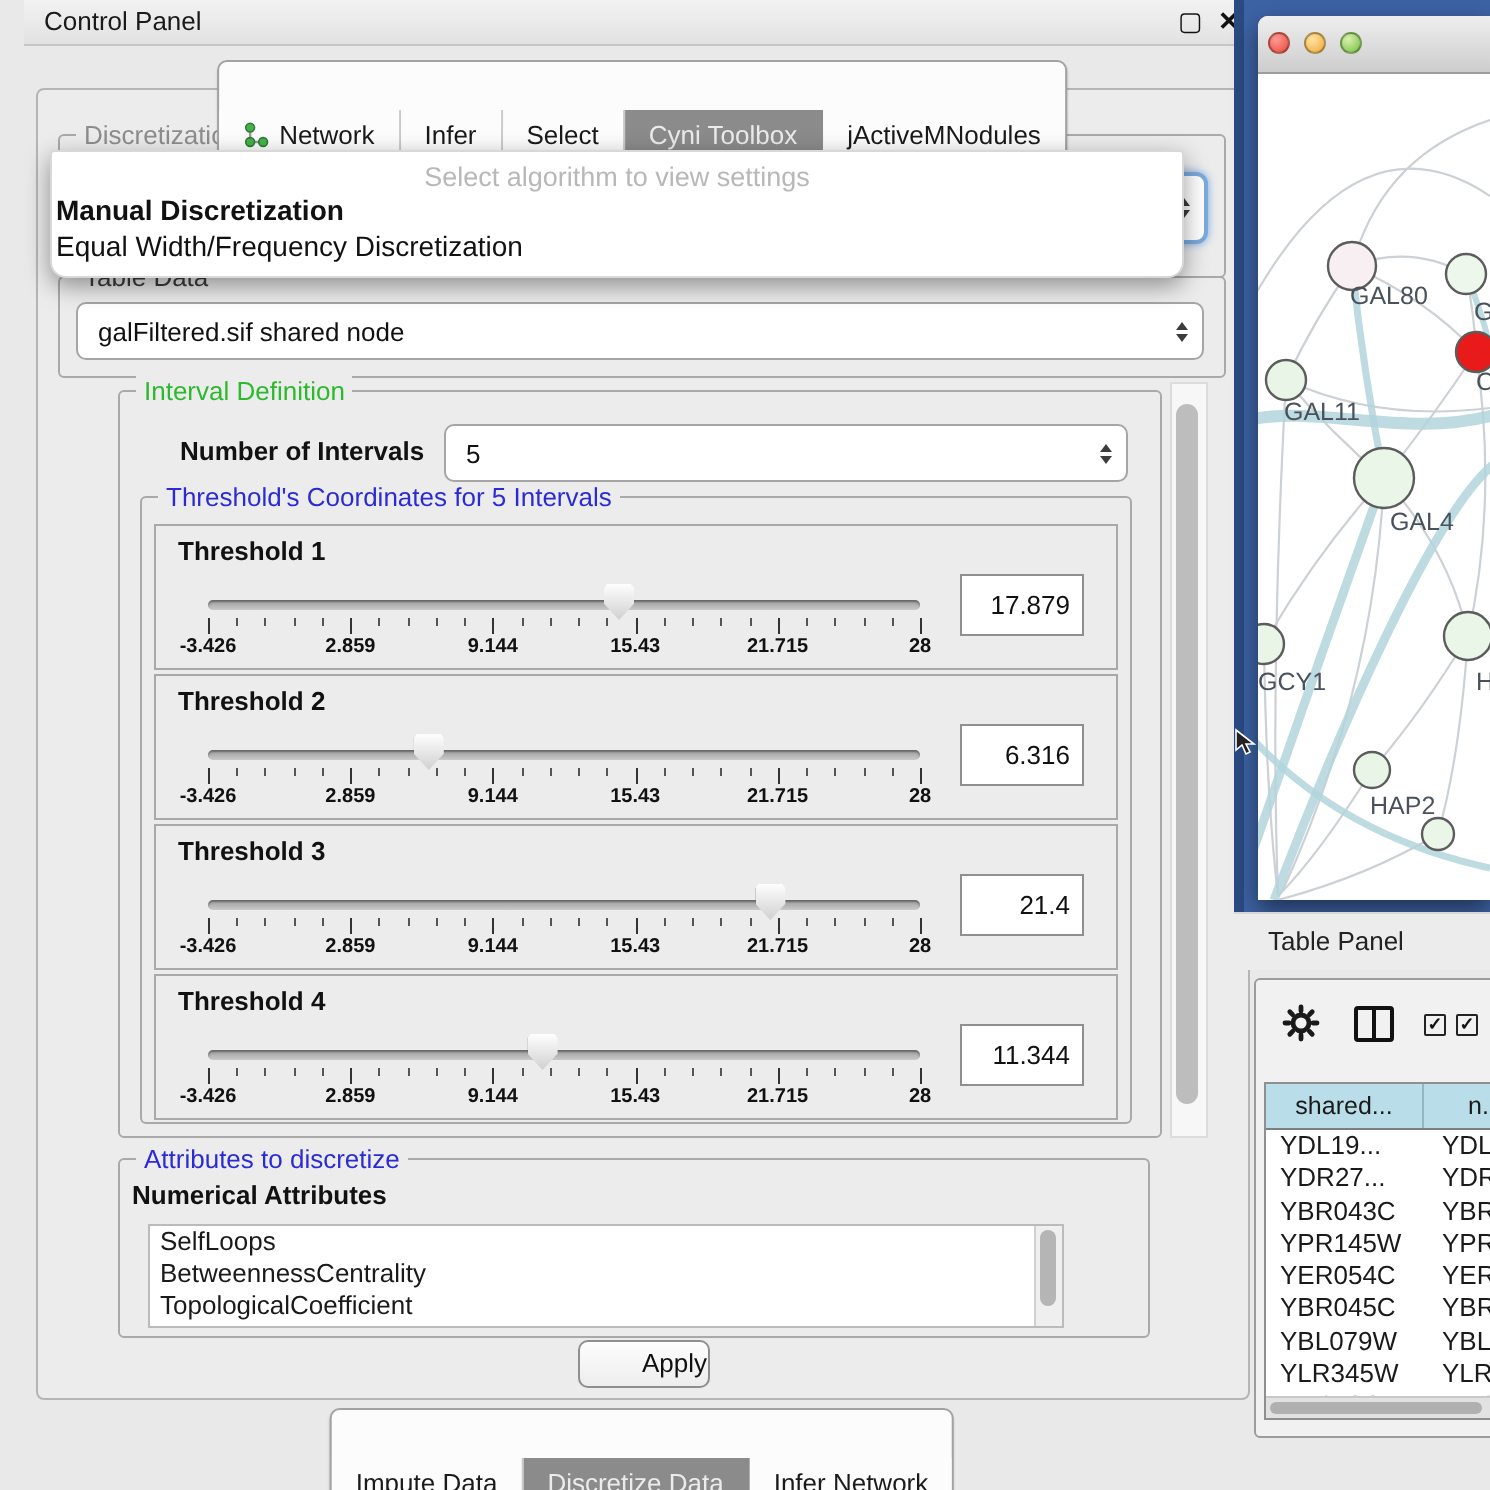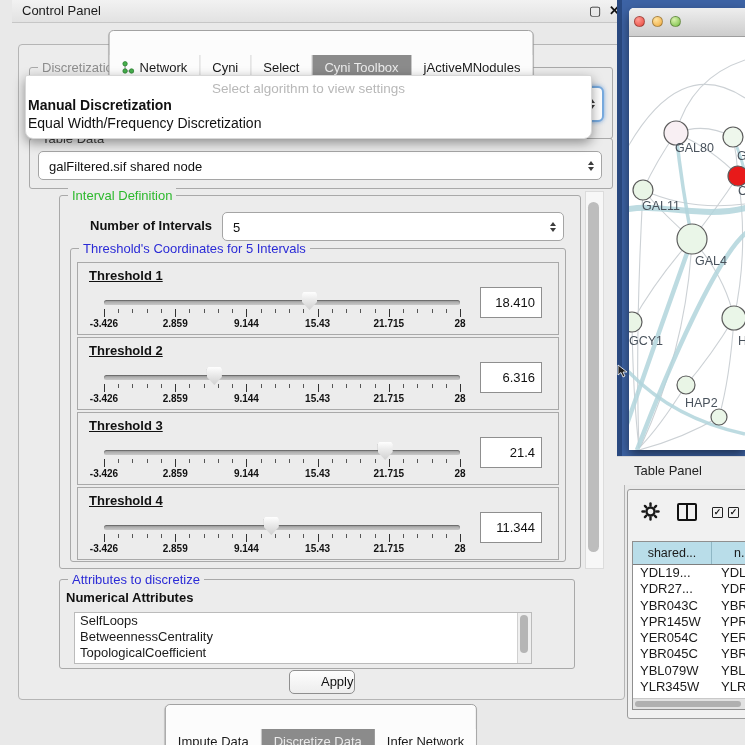--- a/index.html
+++ b/index.html
@@ -43,21 +43,21 @@
   #popup .opt{font-size:14px;line-height:18px;padding-left:2px;color:#111;cursor:default;}
   #popup .opt.sel{font-weight:700;}
 
   
   #interval-group{left:40px;top:150px;width:520px;height:372px;}
   #num-label{position:absolute;left:30px;top:22px;font-weight:700;font-size:13px;color:#111;}
   #num-combo{left:162px;top:16px;width:340px;height:27px;}
   #thr-group{position:absolute;left:10px;top:52px;width:494px;height:312px;border:1px solid #a9a9a9;border-radius:3px;}
   #thr-rows{position:absolute;left:6px;top:13px;right:6px;}
   .th-row{position:relative;height:71px;margin-bottom:2px;border:1px solid #a9a9a9;background:#ececec;}
-  .th-label{position:absolute;left:11px;top:5px;font-weight:700;font-size:13px;color:#111;text-decoration:underline;}
+  .th-label{position:absolute;left:11px;top:5px;font-weight:700;font-size:13px;color:#111;}
   .slider-zone{position:absolute;left:26px;top:0;width:356px;height:71px;}
   .track{position:absolute;left:0;top:37px;width:356px;height:5px;border-radius:3px;
          background:linear-gradient(#9b9b9b,#c9c9c9);box-shadow:inset 0 1px 1px rgba(0,0,0,.35);}
   .handle{position:absolute;top:29px;width:15px;height:18px;
           background:linear-gradient(#fefefe,#d0d0d0);
           clip-path:polygon(10% 0,90% 0,100% 12%,100% 55%,50% 100%,0 55%,0 12%);
           filter:drop-shadow(0 0 1px #666);}
   .ticks{position:absolute;left:0;top:46px;width:356px;height:9px;}
   .tick{position:absolute;top:0;width:1px;height:4px;background:#555;}
   .tick.major{height:8px;background:#333;}
@@ -148,21 +148,21 @@
           <svg width="13" height="13" viewBox="0 0 13 13">
             <line x1="3.5" y1="3" x2="3.5" y2="10" stroke="#9a9a9a" stroke-width="1.2"></line>
             <line x1="3.5" y1="10" x2="10" y2="10" stroke="#9a9a9a" stroke-width="1.2"></line>
             <circle cx="3.5" cy="2.8" r="2.2" fill="#46b14c" stroke="#2d7d34" stroke-width="0.8"></circle>
             <circle cx="3.5" cy="10" r="2.2" fill="#46b14c" stroke="#2d7d34" stroke-width="0.8"></circle>
             <circle cx="10" cy="10" r="2.2" fill="#46b14c" stroke="#2d7d34" stroke-width="0.8"></circle>
           </svg>
           <span>Network</span>
         </div>
         <div class="tab">
-          <span>Cyni</span>
+          <span>Infer</span>
         </div>
         <div class="tab">
           <span>Select</span>
         </div>
         <div class="tab active">
           <span>Cyni Toolbox</span>
         </div>
         <div class="tab">
           <span>jActiveMNodules</span>
         </div>
@@ -239,21 +239,21 @@
                   </div>
                   <div class="tlabels">
                     <span class="tlabel" style="left: 0%;">-3.426</span>
                     <span class="tlabel" style="left: 20%;">2.859</span>
                     <span class="tlabel" style="left: 40%;">9.144</span>
                     <span class="tlabel" style="left: 60%;">15.43</span>
                     <span class="tlabel" style="left: 80%;">21.715</span>
                     <span class="tlabel" style="left: 100%;">28</span>
                   </div>
                 </div>
-                <div class="val-box">18.410</div>
+                <div class="val-box">17.879</div>
               </div>
               <div class="th-row">
                 <div class="th-label">Threshold 2</div>
                 <div class="slider-zone">
                   <div class="track"></div>
                   <div class="handle" style="left: 102.9px;"></div>
                   <div class="ticks">
                     <div class="tick major" style="left: 0%;"></div>
                     <div class="tick" style="left: 4%;"></div>
                     <div class="tick" style="left: 8%;"></div>

